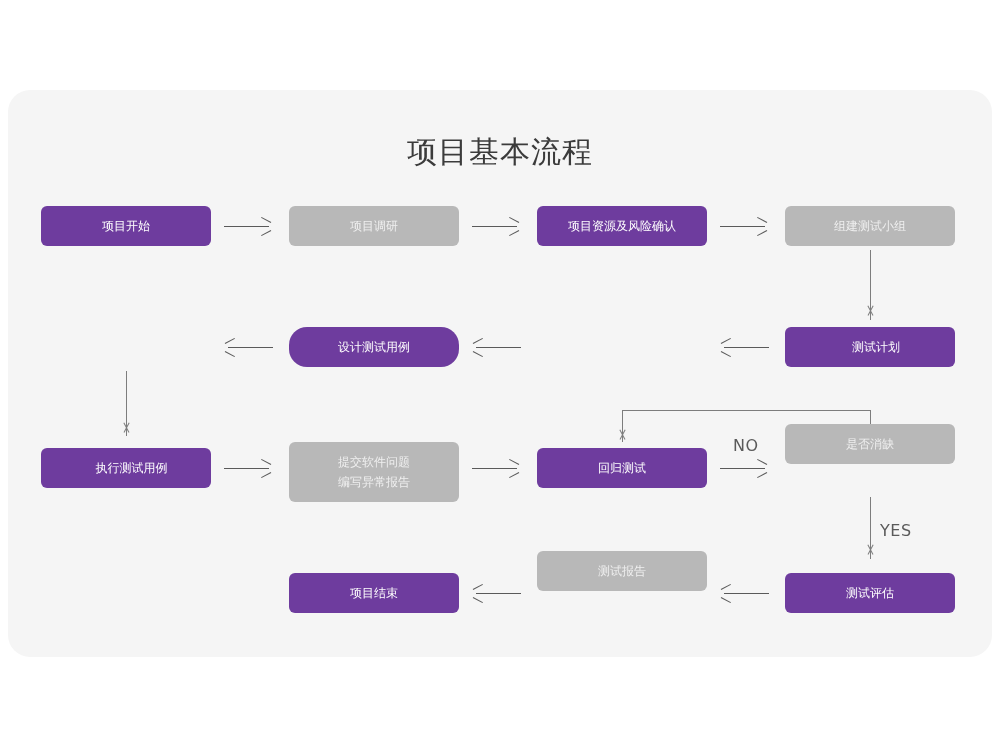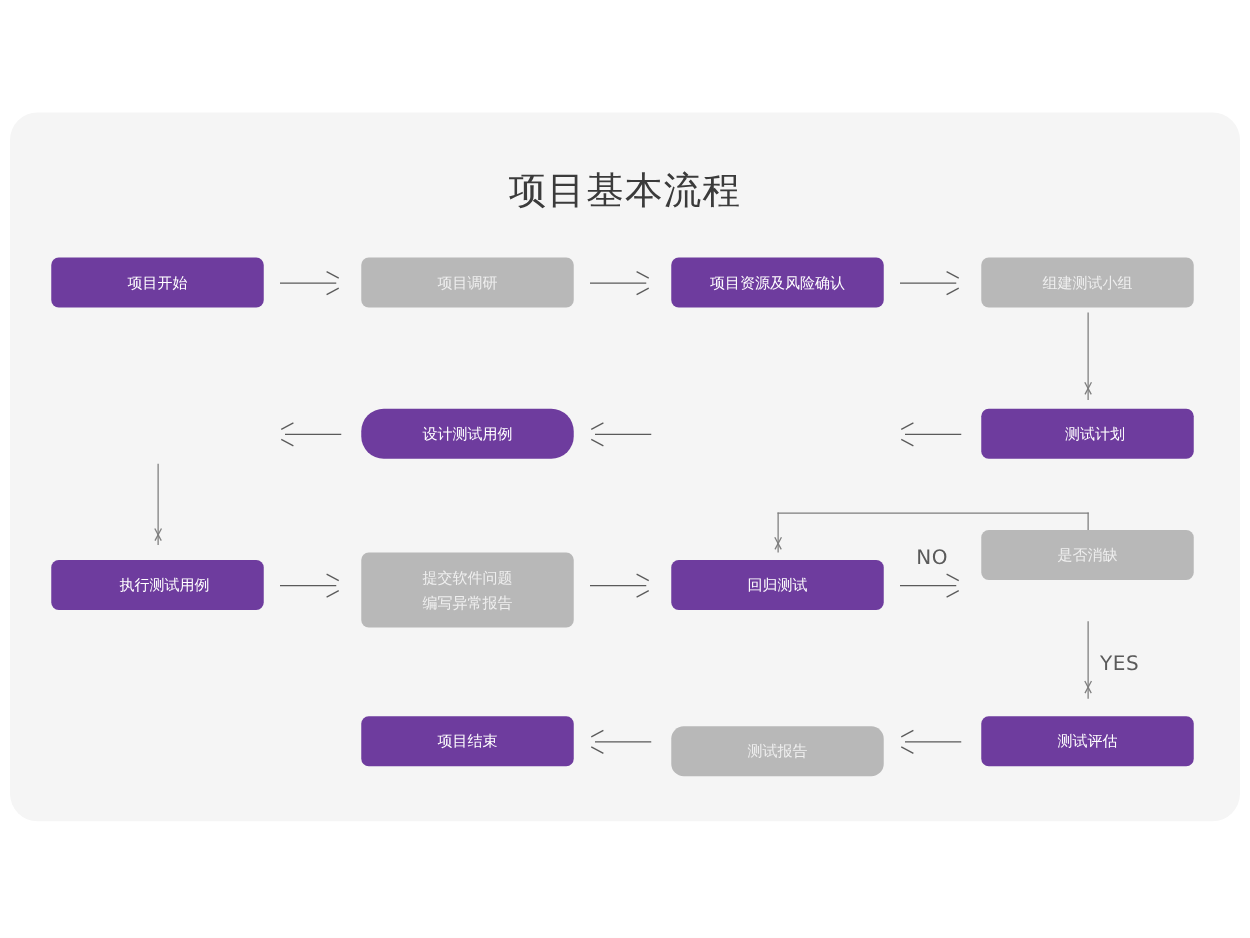--- a/index.html
+++ b/index.html
@@ -208,21 +208,21 @@
     </div>
 
   <div class="vline" style="left:870px; top:497px; height:62px;"></div>
   <div class="vhead down" style="left:864px; top:549px;">
       <span></span>
       <span></span>
     </div>
   <div class="edge-label" style="left:880px; top:521px;">YES</div>
 
   <div class="node purple" style="left:289px; top:573px;">项目结束</div>
-  <div class="node gray" style="left:537px; top:581px;border-radius:10px;">测试报告</div>
+  <div class="node gray" style="left:537px; top:551px;">测试报告</div>
   <div class="node purple" style="left:785px; top:573px;">测试评估</div>
 
   <div class="hline" style="left:476px; top:593px; width:45px;"></div>
   <div class="vhead left" style="left:472px; top:587px;">
       <span></span>
       <span></span>
     </div>
 
   <div class="hline" style="left:724px; top:593px; width:45px;"></div>
   <div class="vhead left" style="left:720px; top:587px;">

